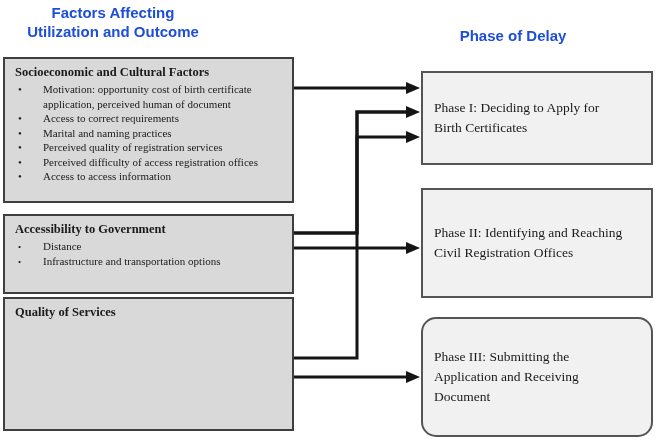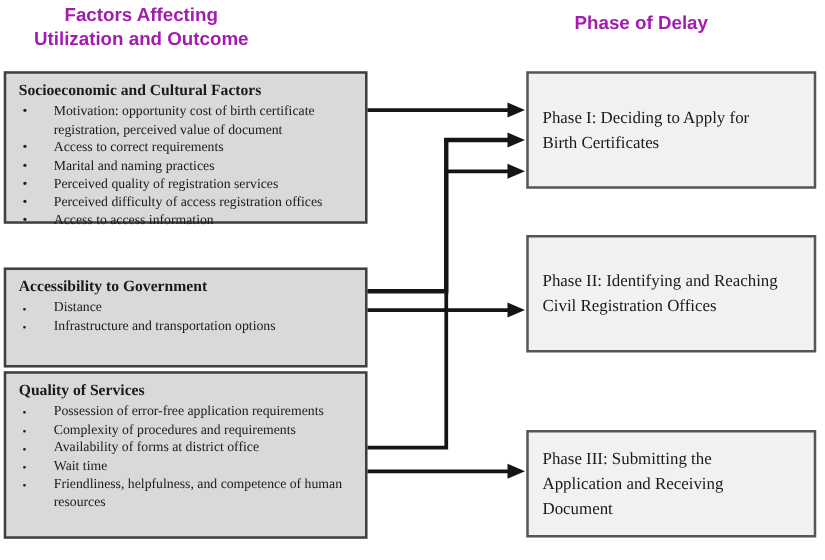--- a/index.html
+++ b/index.html
@@ -21,34 +21,34 @@
     color: var(--text-color);
     overflow: hidden;
   }
   .hdr {
     position: absolute;
     font-family: "Liberation Sans", sans-serif;
     font-weight: bold;
     font-size: 15px;
     line-height: 19px;
     text-align: center;
-    color: #a21caf;
+    color: #1d4ed8;
   }
   .hdr-left  { left: 0px; top: 3px; width: 226px; }
-  .hdr-right { left: 420px; top: 9px; width: 186px; }
+  .hdr-right { left: 420px; top: 26px; width: 186px; }
 
   .fbox {
     position: absolute;
     left: 3px;
     width: 291px;
     background: var(--factor-box-fill);
     border: 2px solid var(--factor-box-border);
     padding: 5px 8px 4px 10px;
   }
-  .fbox-1 { top: 57px;  height: 122px; }
+  .fbox-1 { top: 57px;  height: 146px; }
   .fbox-2 { top: 214px; height: 80px;  }
   .fbox-3 { top: 297px; height: 134px; }
   .ftitle {
     font-weight: bold;
     font-size: 12.5px;
     line-height: 16px;
     margin-bottom: 2px;
   }
   .fbox ul { list-style: none; }
   .fbox li {
@@ -68,23 +68,23 @@
   .pbox {
     position: absolute;
     left: 421px;
     width: 232px;
     background: var(--phase-box-fill);
     border: 2px solid var(--phase-box-border);
     display: flex;
     align-items: center;
     padding: 4px 8px 4px 11px;
   }
-  .pbox-1 { top: 57px;  height: 94px; }
-  .pbox-2 { top: 188px; height: 94px; }
-  .pbox-3 { top: 344px; height: 86px; }
+  .pbox-1 { top: 71px;  height: 94px; }
+  .pbox-2 { top: 188px; height: 110px; }
+  .pbox-3 { top: 317px; height: 120px; border-radius: 15px; }
   .plabel {
     font-size: 13.5px;
     line-height: 20px;
     white-space: pre-line;
   }
 
   .arrows {
     position: absolute;
     left: 0; top: 0;
     width: 660px;
@@ -107,46 +107,39 @@
 
   <div class="hdr hdr-left">
     <div>Factors Affecting</div>
     <div>Utilization and Outcome</div>
   </div>
   <div class="hdr hdr-right">Phase of Delay</div>
 
   <div class="fbox fbox-1">
     <div class="ftitle">Socioeconomic and Cultural Factors</div>
     <ul>
-      <li>Motivation: opportunity cost of birth certificate registration, perceived value of document</li>
+      <li>Motivation: opportunity cost of birth certificate application, perceived human of document</li>
       <li>Access to correct requirements</li>
       <li>Marital and naming practices</li>
       <li>Perceived quality of registration services</li>
       <li>Perceived difficulty of access registration offices</li>
       <li>Access to access information</li>
     </ul>
   </div>
 
   <div class="fbox fbox-2">
     <div class="ftitle">Accessibility to Government</div>
     <ul>
       <li>Distance</li>
       <li>Infrastructure and transportation options</li>
     </ul>
   </div>
 
   <div class="fbox fbox-3">
     <div class="ftitle">Quality of Services</div>
-    <ul>
-      <li>Possession of error-free application requirements</li>
-      <li>Complexity of procedures and requirements</li>
-      <li>Availability of forms at district office</li>
-      <li>Wait time</li>
-      <li>Friendliness, helpfulness, and competence of human resources</li>
-    </ul>
   </div>
 
   <div class="pbox pbox-1">
     <div class="plabel">Phase I: Deciding to Apply for
 Birth Certificates</div>
   </div>
   <div class="pbox pbox-2">
     <div class="plabel">Phase II: Identifying and Reaching
 Civil Registration Offices</div>
   </div>

